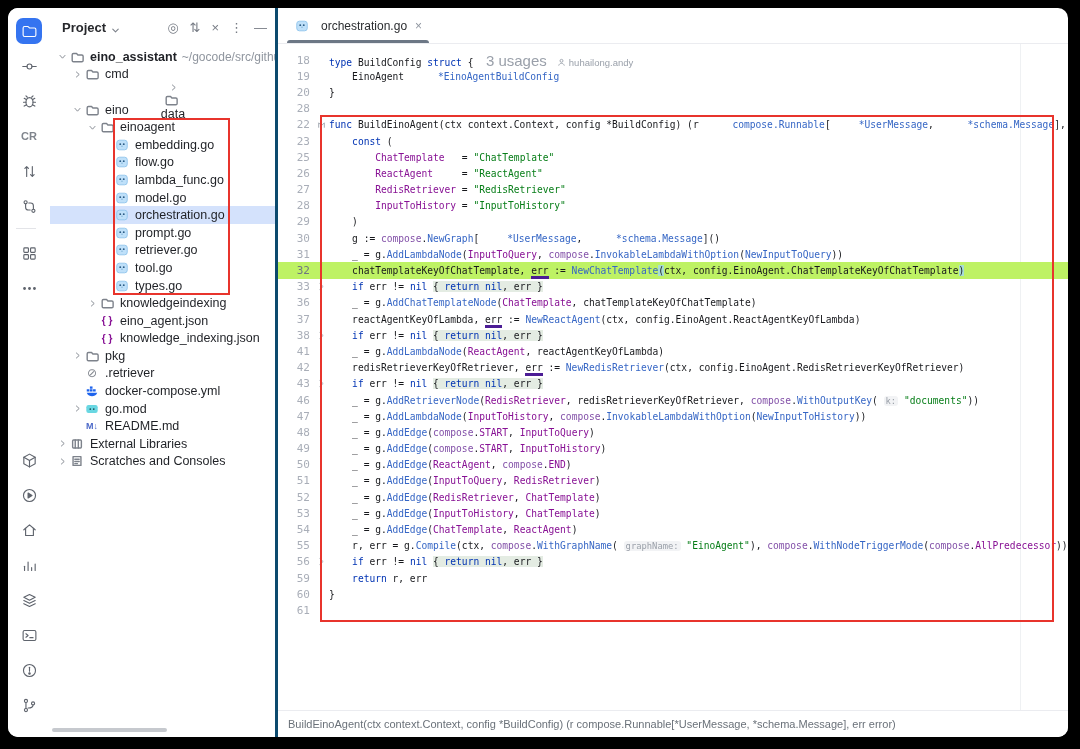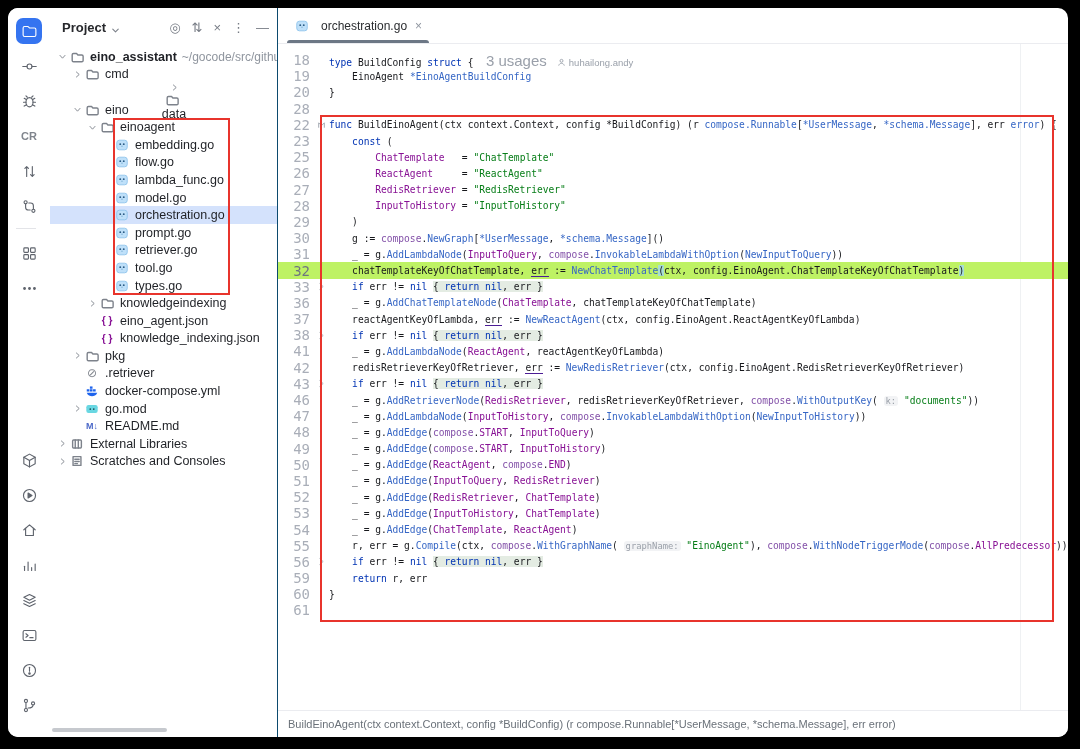--- a/index.html
+++ b/index.html
@@ -10,21 +10,21 @@
   #strip{width:42px;flex:none;display:flex;flex-direction:column;align-items:center;
     padding:10px 0;box-sizing:border-box;background:#fff;}
   .strip-btn{width:26px;height:26px;border-radius:7px;display:flex;align-items:center;
     justify-content:center;color:#5f646d;margin-bottom:9px;}
   .strip-btn svg{width:17px;height:17px;}
   .strip-btn.active{background:#3574f0;color:#fff;}
   .strip-btn.txt-icon{font-size:11px;font-weight:700;color:#80858d;letter-spacing:0;}
   .strip-div{width:20px;height:1px;background:#e3e4e8;margin:2px 0 11px 0;}
   .strip-bottom{margin-top:auto;display:flex;flex-direction:column;align-items:center;}
   
-  #panel{width:228px;flex:none;position:relative;border-right:1px solid #0c4a6e;
+  #panel{width:228px;flex:none;position:relative;border-right:3px solid #0c4a6e;
     box-sizing:border-box;overflow:hidden;}
   #panel-header{position:absolute;top:0;left:0;right:0;height:38px;display:flex;
     align-items:center;padding:0 8px 0 12px;box-sizing:border-box;}
   #panel-title{font-size:13px;font-weight:700;color:#27282c;}
   .hdr-chev{width:11px;height:11px;color:#7d828b;margin-left:4px;}
   #panel-hdr-icons{margin-left:auto;display:flex;gap:11px;color:#777c85;font-size:13px;
     align-items:center;}
   #panel-hdr-icons span{cursor:default;line-height:1;}
   #tree{position:absolute;top:40px;left:0;right:0;}
   .tree-row{height:17.6px;display:flex;align-items:center;white-space:nowrap;
@@ -51,33 +51,33 @@
   #tab{display:flex;align-items:center;gap:6px;padding:0 10px;position:relative;}
   #tab-label{font-size:12px;color:#2b2d30;}
   #tab-close{color:#9096a0;font-size:12px;margin-left:2px;}
   #tab-underline{position:absolute;left:3px;right:3px;bottom:0;height:3px;background:#6c7785;
     border-radius:3px 3px 0 0;}
   #margin-guide{position:absolute;left:742px;top:36px;bottom:27px;width:1px;background:#eff1f3;}
   #code{position:absolute;top:36px;left:0;right:0;bottom:27px;padding-top:8px;overflow:hidden;}
   .cl{display:flex;height:16.2px;align-items:center;position:relative;}
   .cl.cur{background:#bef264;}
   .gut{width:36px;flex:none;text-align:right;padding-right:4px;color:#a9aeb8;
-    font-family:"DejaVu Sans Mono",monospace;font-size:14px;box-sizing:border-box;}
+    font-family:"DejaVu Sans Mono",monospace;font-size:11px;box-sizing:border-box;}
   .cur .gut{color:#6f7680;}
   .mk{width:15px;flex:none;display:flex;align-items:center;justify-content:center;color:#9aa0aa;}
   .mk svg{width:9px;height:9px;}
   .ct{white-space:pre;font-family:"DejaVu Sans Mono",monospace;font-size:9.6px;color:#17181c;}
   .sg-k{color:#0033b3;}
   .sg-s{color:#067d17;}
   .sg-c{color:#871094;}
   .sg-f{color:#3666c5;}
-  .sg-t{color:#3566c5;}
+  .sg-t{color:#3566c5;margin-left:28px;}
   .sg-p{color:#8250a8;}
   .sg-d{color:#17181c;}
-  .sg-u{border-bottom:1px solid #4c1d95;}
+  .sg-u{border-bottom:3px solid #4c1d95;}
   .sg-br{background:#a7ddd6;}
   .sg-fold{background:#e4ece3;}
   .sg-g{color:#9aa0aa;font-family:"Liberation Sans",sans-serif;font-size:15px;}
   .sg-ga{color:#9aa0aa;font-family:"Liberation Sans",sans-serif;font-size:9.5px;}
   .sg-ga svg{width:9px;height:9px;vertical-align:-1px;margin:0 3px 0 10px;stroke:#9aa0aa;}
   .sg-h{color:#999fa8;font-size:8.8px;background:#f2f3f5;border-radius:3px;padding:0 2px;}
   #code-red-box{position:absolute;left:42px;top:107px;width:734px;height:507px;
     border:2.5px solid #e8342c;box-sizing:border-box;pointer-events:none;}
   
   #statusbar{position:absolute;left:0;right:0;bottom:0;height:27px;border-top:1px solid #ebecf0;

